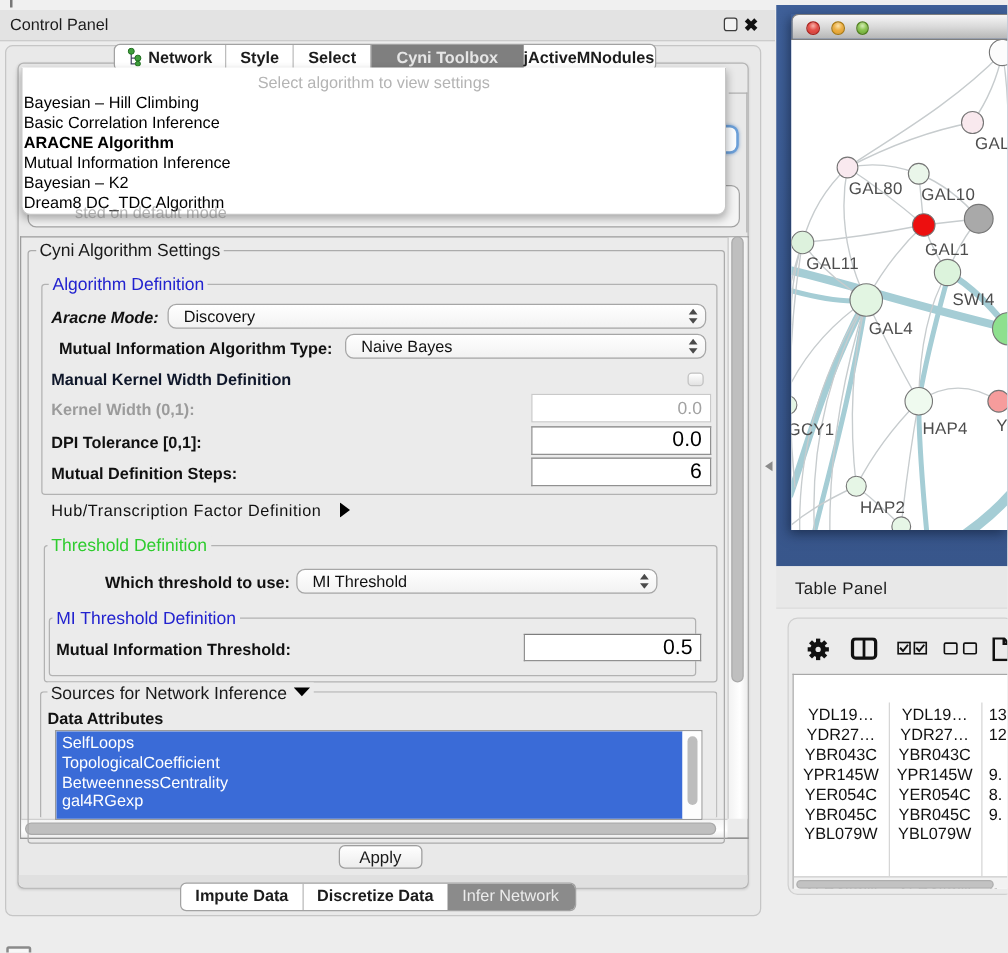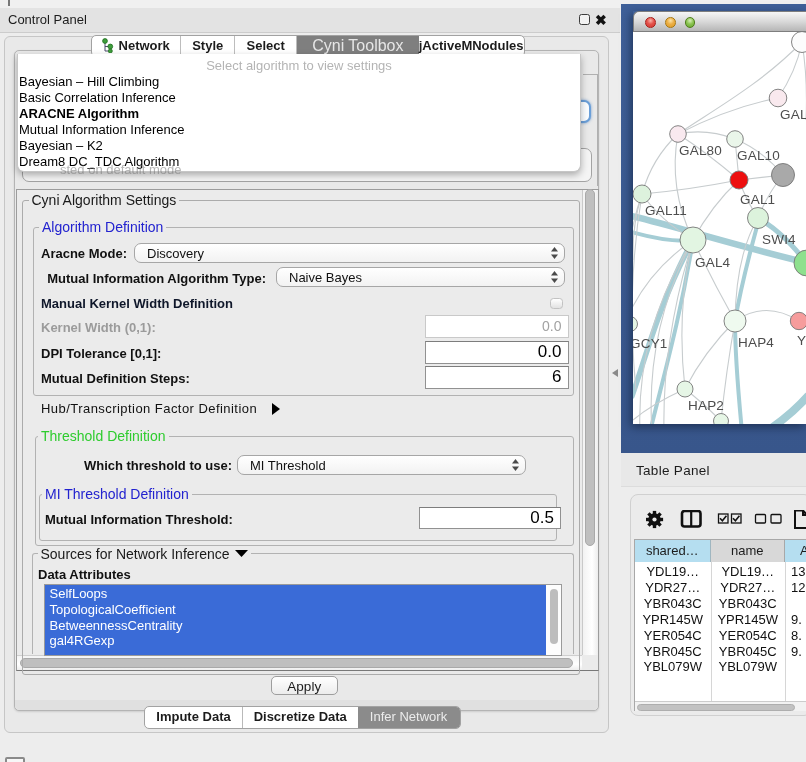--- a/index.html
+++ b/index.html
@@ -49,21 +49,21 @@
 <div class="abs" style="left:17px;top:655px;width:565px;height:15px;background:linear-gradient(#f4f4f4,#ffffff 60%,#ededed);border-top:1px solid #cfcfcf;box-sizing:border-box;"></div>
 <div class="abs" style="left:20px;top:657.5px;width:553px;height:10px;background:#bfbfbf;border:1px solid #a9a9a9;border-radius:6px;box-sizing:border-box;"></div>
 
 <div class="grp" style="left:21.5px;top:200px;width:558px;height:475px;border-color:#ababab;">
   <div class="gtitle" style="left:6px;color:#1a1a1a;">Cyni Algorithm Settings</div>
 </div>
 
 <div class="grp" style="left:33px;top:227px;width:541px;height:169px;">
   <div class="gtitle" style="left:5px;color:#2222cf;">Algorithm Definition</div>
 </div>
-<div class="abs lbl bold" style="left:41px;top:246px;">Aracne Mode:</div>
+<div class="abs lbl bold" style="left:41px;top:246px;font-style:italic;">Aracne Mode:</div>
 <div class="combo" style="left:134px;top:242.5px;width:431px;height:20px;">
   <span class="ctext">Discovery</span>
   <span class="carr">
       <svg width="9" height="12" viewBox="0 0 9 12">
         <path d="M4.5 0 L8 4.5 L1 4.5 Z" fill="#4a4a4a"></path>
         <path d="M4.5 12 L8 7.5 L1 7.5 Z" fill="#4a4a4a"></path>
       </svg>
     </span>
 </div>
 <div class="abs lbl bold" style="left:0px;top:270.5px;width:266px;text-align:right;">Mutual Information Algorithm Type:</div>
@@ -145,21 +145,21 @@
 
 <div class="abs" style="left:90.5px;top:35px;width:434px;height:21.5px;background:#ffffff;border:1px solid #a2a2a2;border-radius:5px;box-sizing:border-box;overflow:hidden;display:flex;">
   <div style="width:90px;border-right:1px solid #bdbdbd;text-align:center;font-size:13px;font-weight:bold;color:#1c1c1c;line-height:19.5px;"><svg width="13" height="15" viewBox="0 0 13 15" style="vertical-align:-3px;margin-right:4px;">
         <path d="M3 4.5 L3 13 L6 13 M3 8.5 L6 8.5" stroke="#4a4a6a" stroke-width="1" fill="none"></path>
         <circle cx="3" cy="3" r="2.4" fill="#3f9e3c" stroke="#1e6e1e" stroke-width="0.8"></circle>
         <circle cx="8.3" cy="8.5" r="2.4" fill="#3f9e3c" stroke="#1e6e1e" stroke-width="0.8"></circle>
         <circle cx="8.3" cy="13" r="2" fill="#3f9e3c" stroke="#1e6e1e" stroke-width="0.8"></circle>
       </svg>Network</div>
   <div style="width:54.5px;border-right:1px solid #bdbdbd;text-align:center;font-size:13px;font-weight:bold;color:#1c1c1c;line-height:19.5px;">Style</div>
   <div style="width:61.5px;border-right:1px solid #bdbdbd;text-align:center;font-size:13px;font-weight:bold;color:#1c1c1c;line-height:19.5px;">Select</div>
-  <div style="width:124px;background:#7f7f7f;text-align:center;font-size:16px;color:#e6e6e6;line-height:19.5px;">Cyni Toolbox</div>
+  <div style="width:124px;background:#7f7f7f;text-align:center;font-size:13px;color:#e6e6e6;line-height:19.5px;font-weight:bold;">Cyni Toolbox</div>
   <div style="flex:1;text-align:center;font-size:13px;font-weight:bold;color:#1c1c1c;line-height:19.5px;">jActiveMNodules</div>
 </div>
 
 <div class="abs" style="left:17px;top:54px;width:564px;height:118px;background:#ffffff;border:1px solid #c6c6c6;border-top:none;border-radius:0 0 7px 7px;box-sizing:border-box;box-shadow:0 3px 7px rgba(0,0,0,0.3);">
   <div class="abs" style="left:0;top:4px;width:100%;text-align:center;font-size:13px;color:#b4b4b4;">Select algorithm to view settings</div>
   <div class="abs" style="left:1px;top:19.5px;font-size:13px;color:#000;line-height:16px;white-space:nowrap;">
     Bayesian – Hill Climbing<br>
     Basic Correlation Inference<br>
     <span style="font-weight:bold;">ARACNE Algorithm</span><br>
     Mutual Information Inference<br>
@@ -295,25 +295,20 @@
       </g>
       <path d="M74 8.2 l2.4 2.6 l4 -5" stroke="#111" stroke-width="1.6" fill="none"></path>
       <path d="M87 8.2 l2.4 2.6 l4 -5" stroke="#111" stroke-width="1.6" fill="none"></path>
       <path d="M149 0.5 h8 l4 4.5 v13 h-12 z M157 0.5 v4.5 h4.5" stroke="#111" stroke-width="2" fill="none"></path>
     </g>
   </svg>
 </div>
 
 <div class="abs" style="left:634px;top:538.5px;width:172px;height:172.5px;background:#ffffff;border-left:1px solid #a8a8a8;border-top:1px solid #a8a8a8;box-sizing:border-box;overflow:hidden;">
 
-  <div class="abs" style="left:0;top:0;width:171px;height:22.5px;border-bottom:1px solid #8e8e8e;box-sizing:border-box;">
-    <div class="abs" style="left:0;top:0;width:75.5px;height:22px;background:#b5def0;border-right:1px solid #9fb6c0;box-sizing:border-box;text-align:center;font-size:13px;color:#1c1c1c;line-height:22px;">shared…</div>
-    <div class="abs" style="left:75.5px;top:0;width:74.5px;height:22px;background:#d8d8d8;border-right:1px solid #a8a8a8;box-sizing:border-box;text-align:center;font-size:13px;color:#1c1c1c;line-height:22px;">name</div>
-    <div class="abs" style="left:150px;top:0;width:22px;height:22px;background:#b5def0;font-size:13px;color:#1c1c1c;line-height:22px;padding-left:15px;">A</div>
-  </div>
 
   <div class="abs" style="left:75.5px;top:22px;width:1px;height:139px;background:#d6d6d6;"></div>
   <div class="abs" style="left:150px;top:22px;width:1px;height:139px;background:#d6d6d6;"></div>
 
   <div class="abs" style="left:0;top:24.5px;width:171px;font-size:13px;color:#111;line-height:15.9px;">
     <div style="display:flex;">
         <div style="width:75.5px;text-align:center;">YDL19…</div>
         <div style="width:74.5px;text-align:center;">YDL19…</div>
         <div style="padding-left:6px;">13</div>
       </div>

